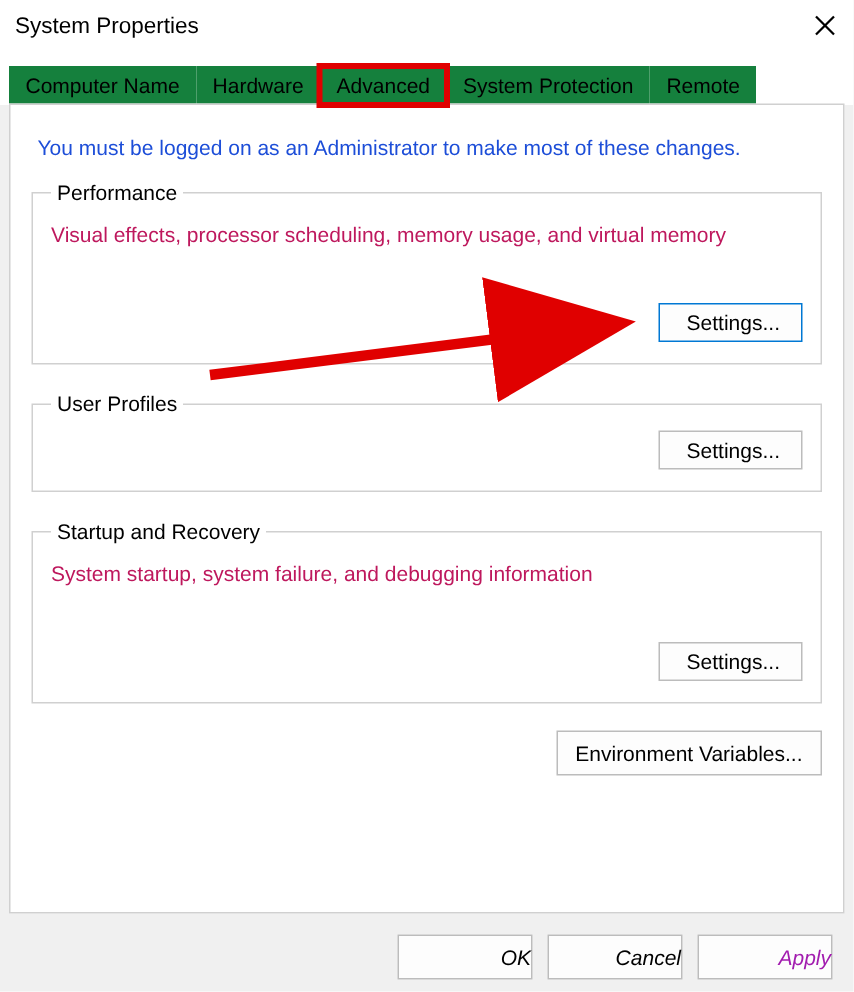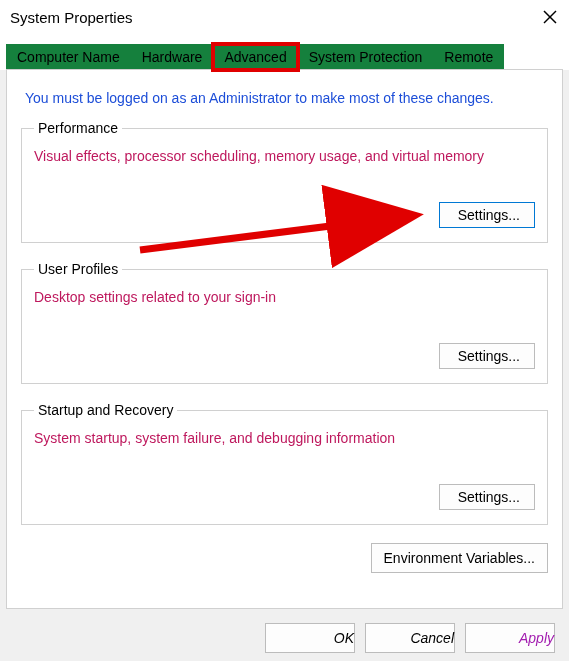--- a/index.html
+++ b/index.html
@@ -54,21 +54,20 @@
   <fieldset>
     <legend>Performance</legend>
     <div class="desc">Visual effects, processor scheduling, memory usage, and virtual memory</div>
     <div class="btnrow">
       <div class="btn primary" id="perf-btn">Settings...</div>
     </div>
   </fieldset>
 
   <fieldset>
     <legend>User Profiles</legend>
-    <div class="desc">Desktop settings related to your sign-in</div>
     <div class="btnrow">
       <div class="btn">Settings...</div>
     </div>
   </fieldset>
 
   <fieldset>
     <legend>Startup and Recovery</legend>
     <div class="desc">System startup, system failure, and debugging information</div>
     <div class="btnrow">
       <div class="btn">Settings...</div>

